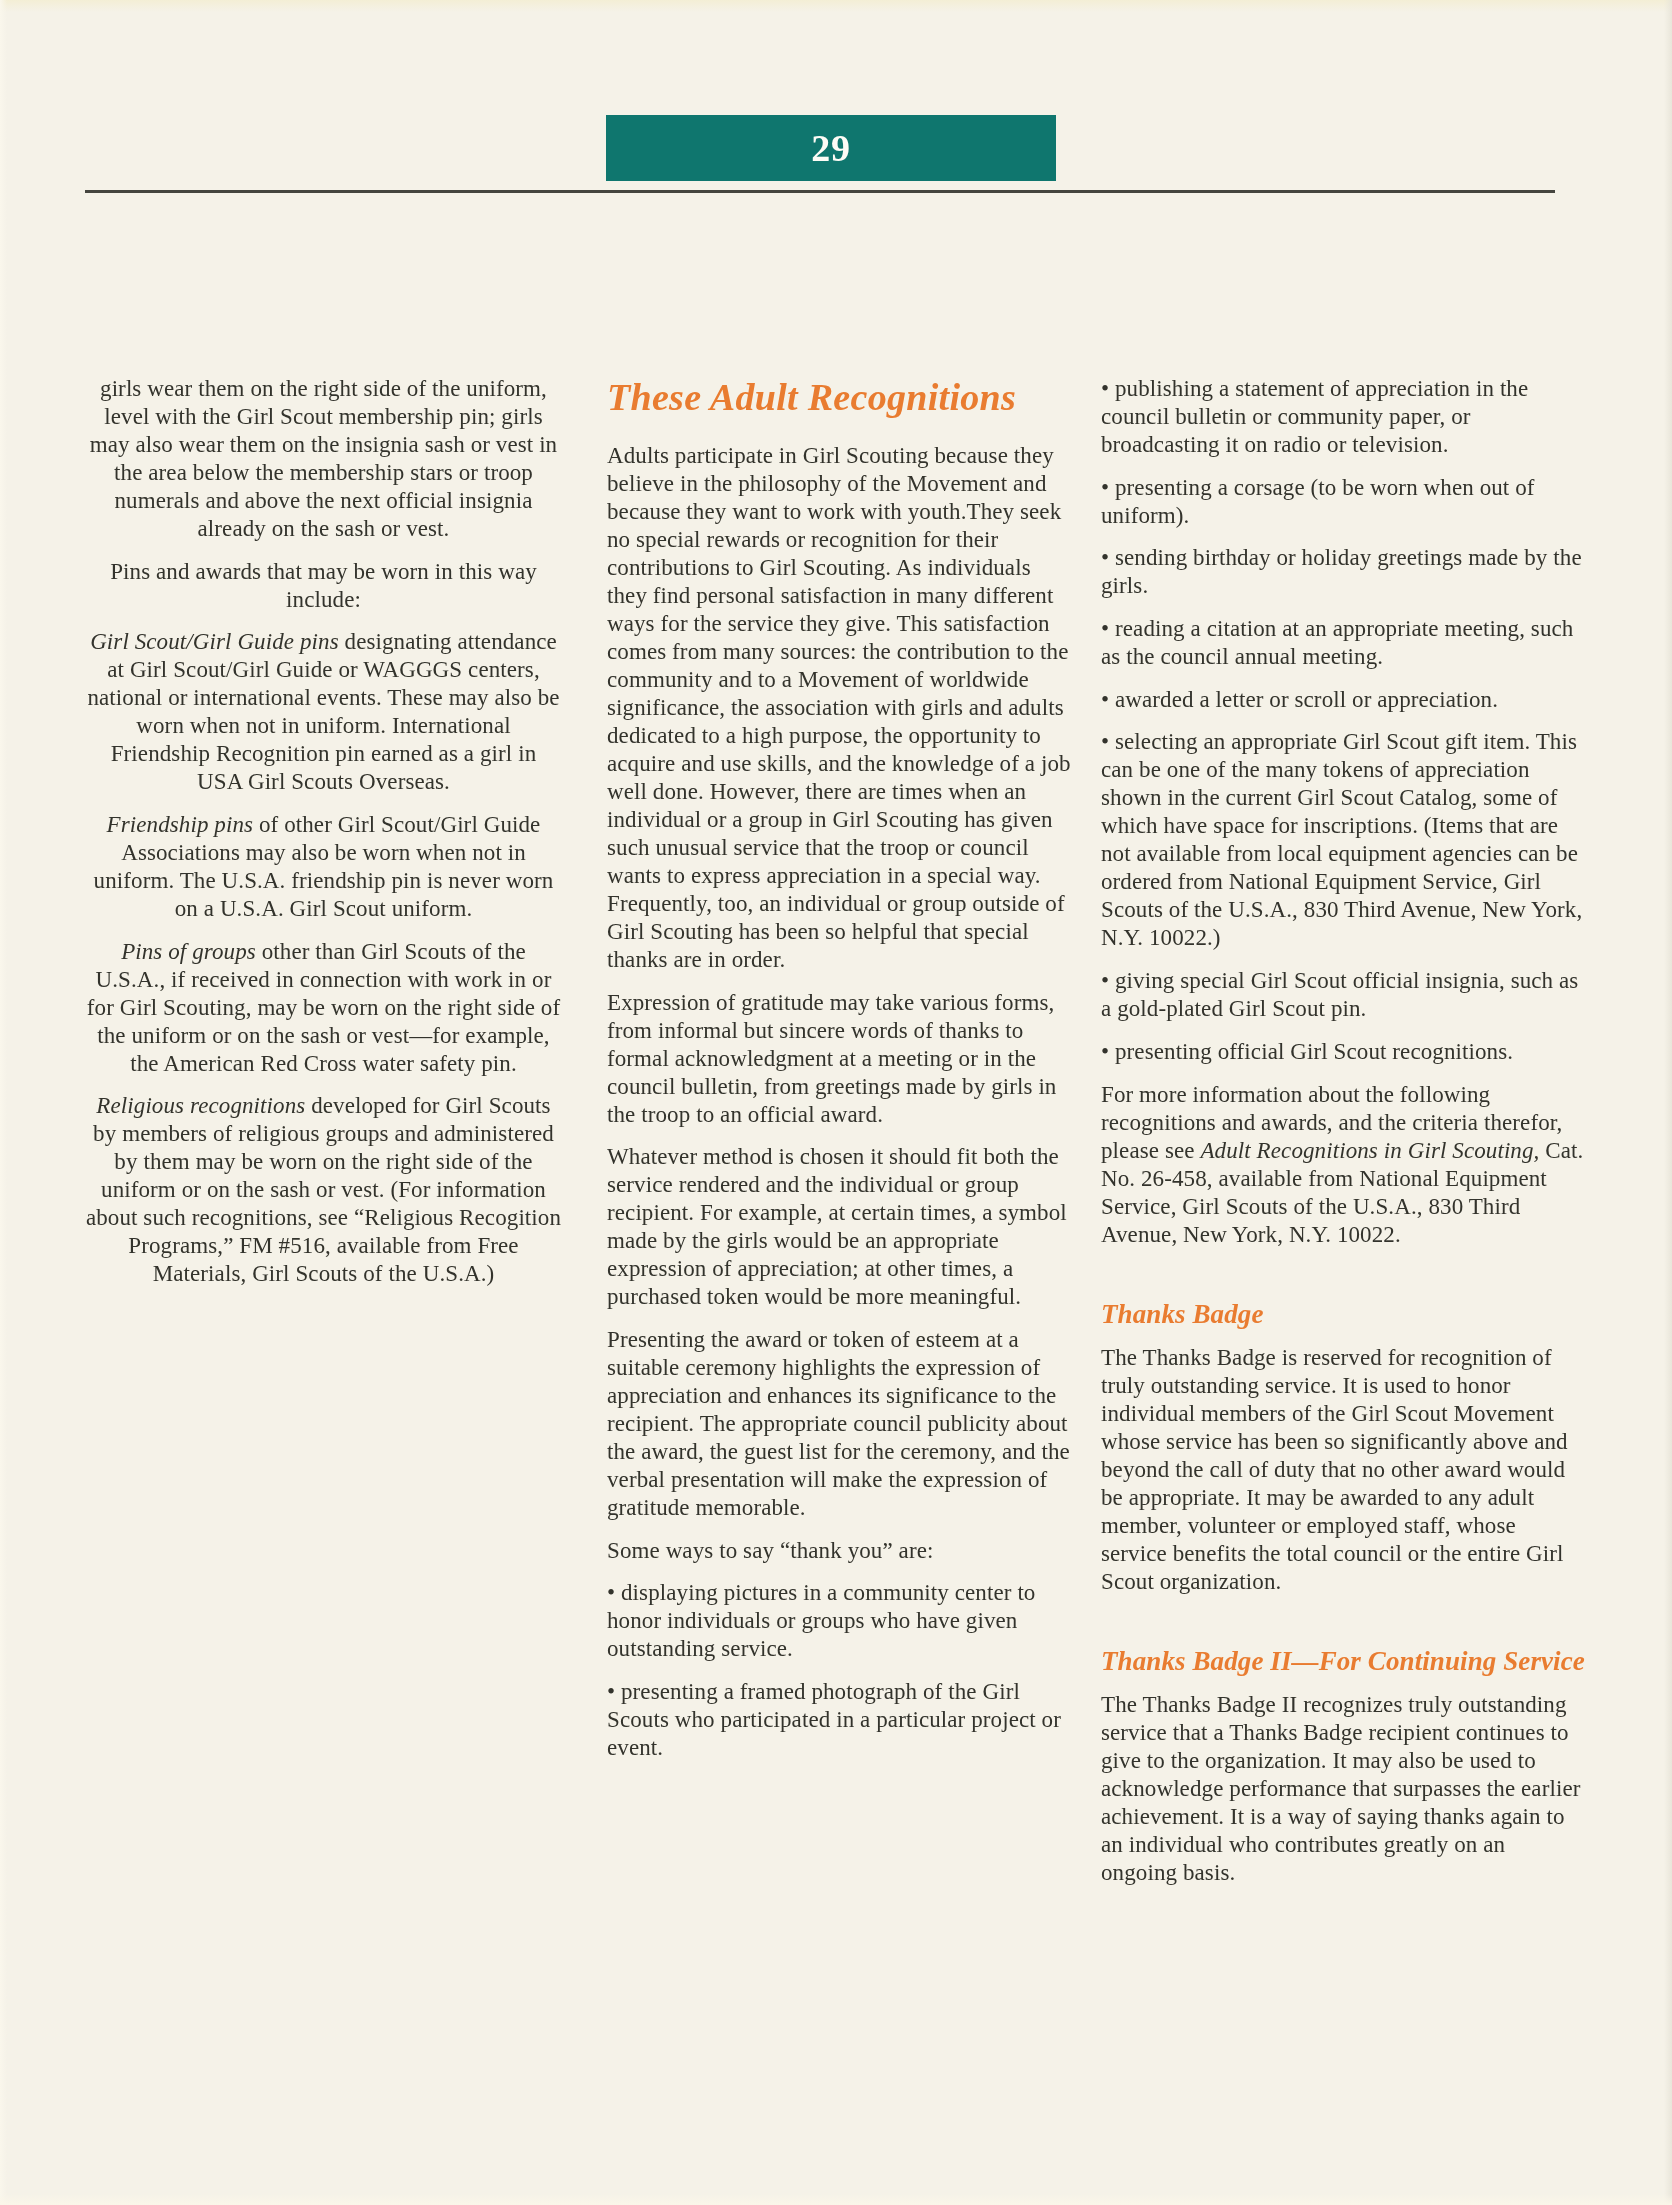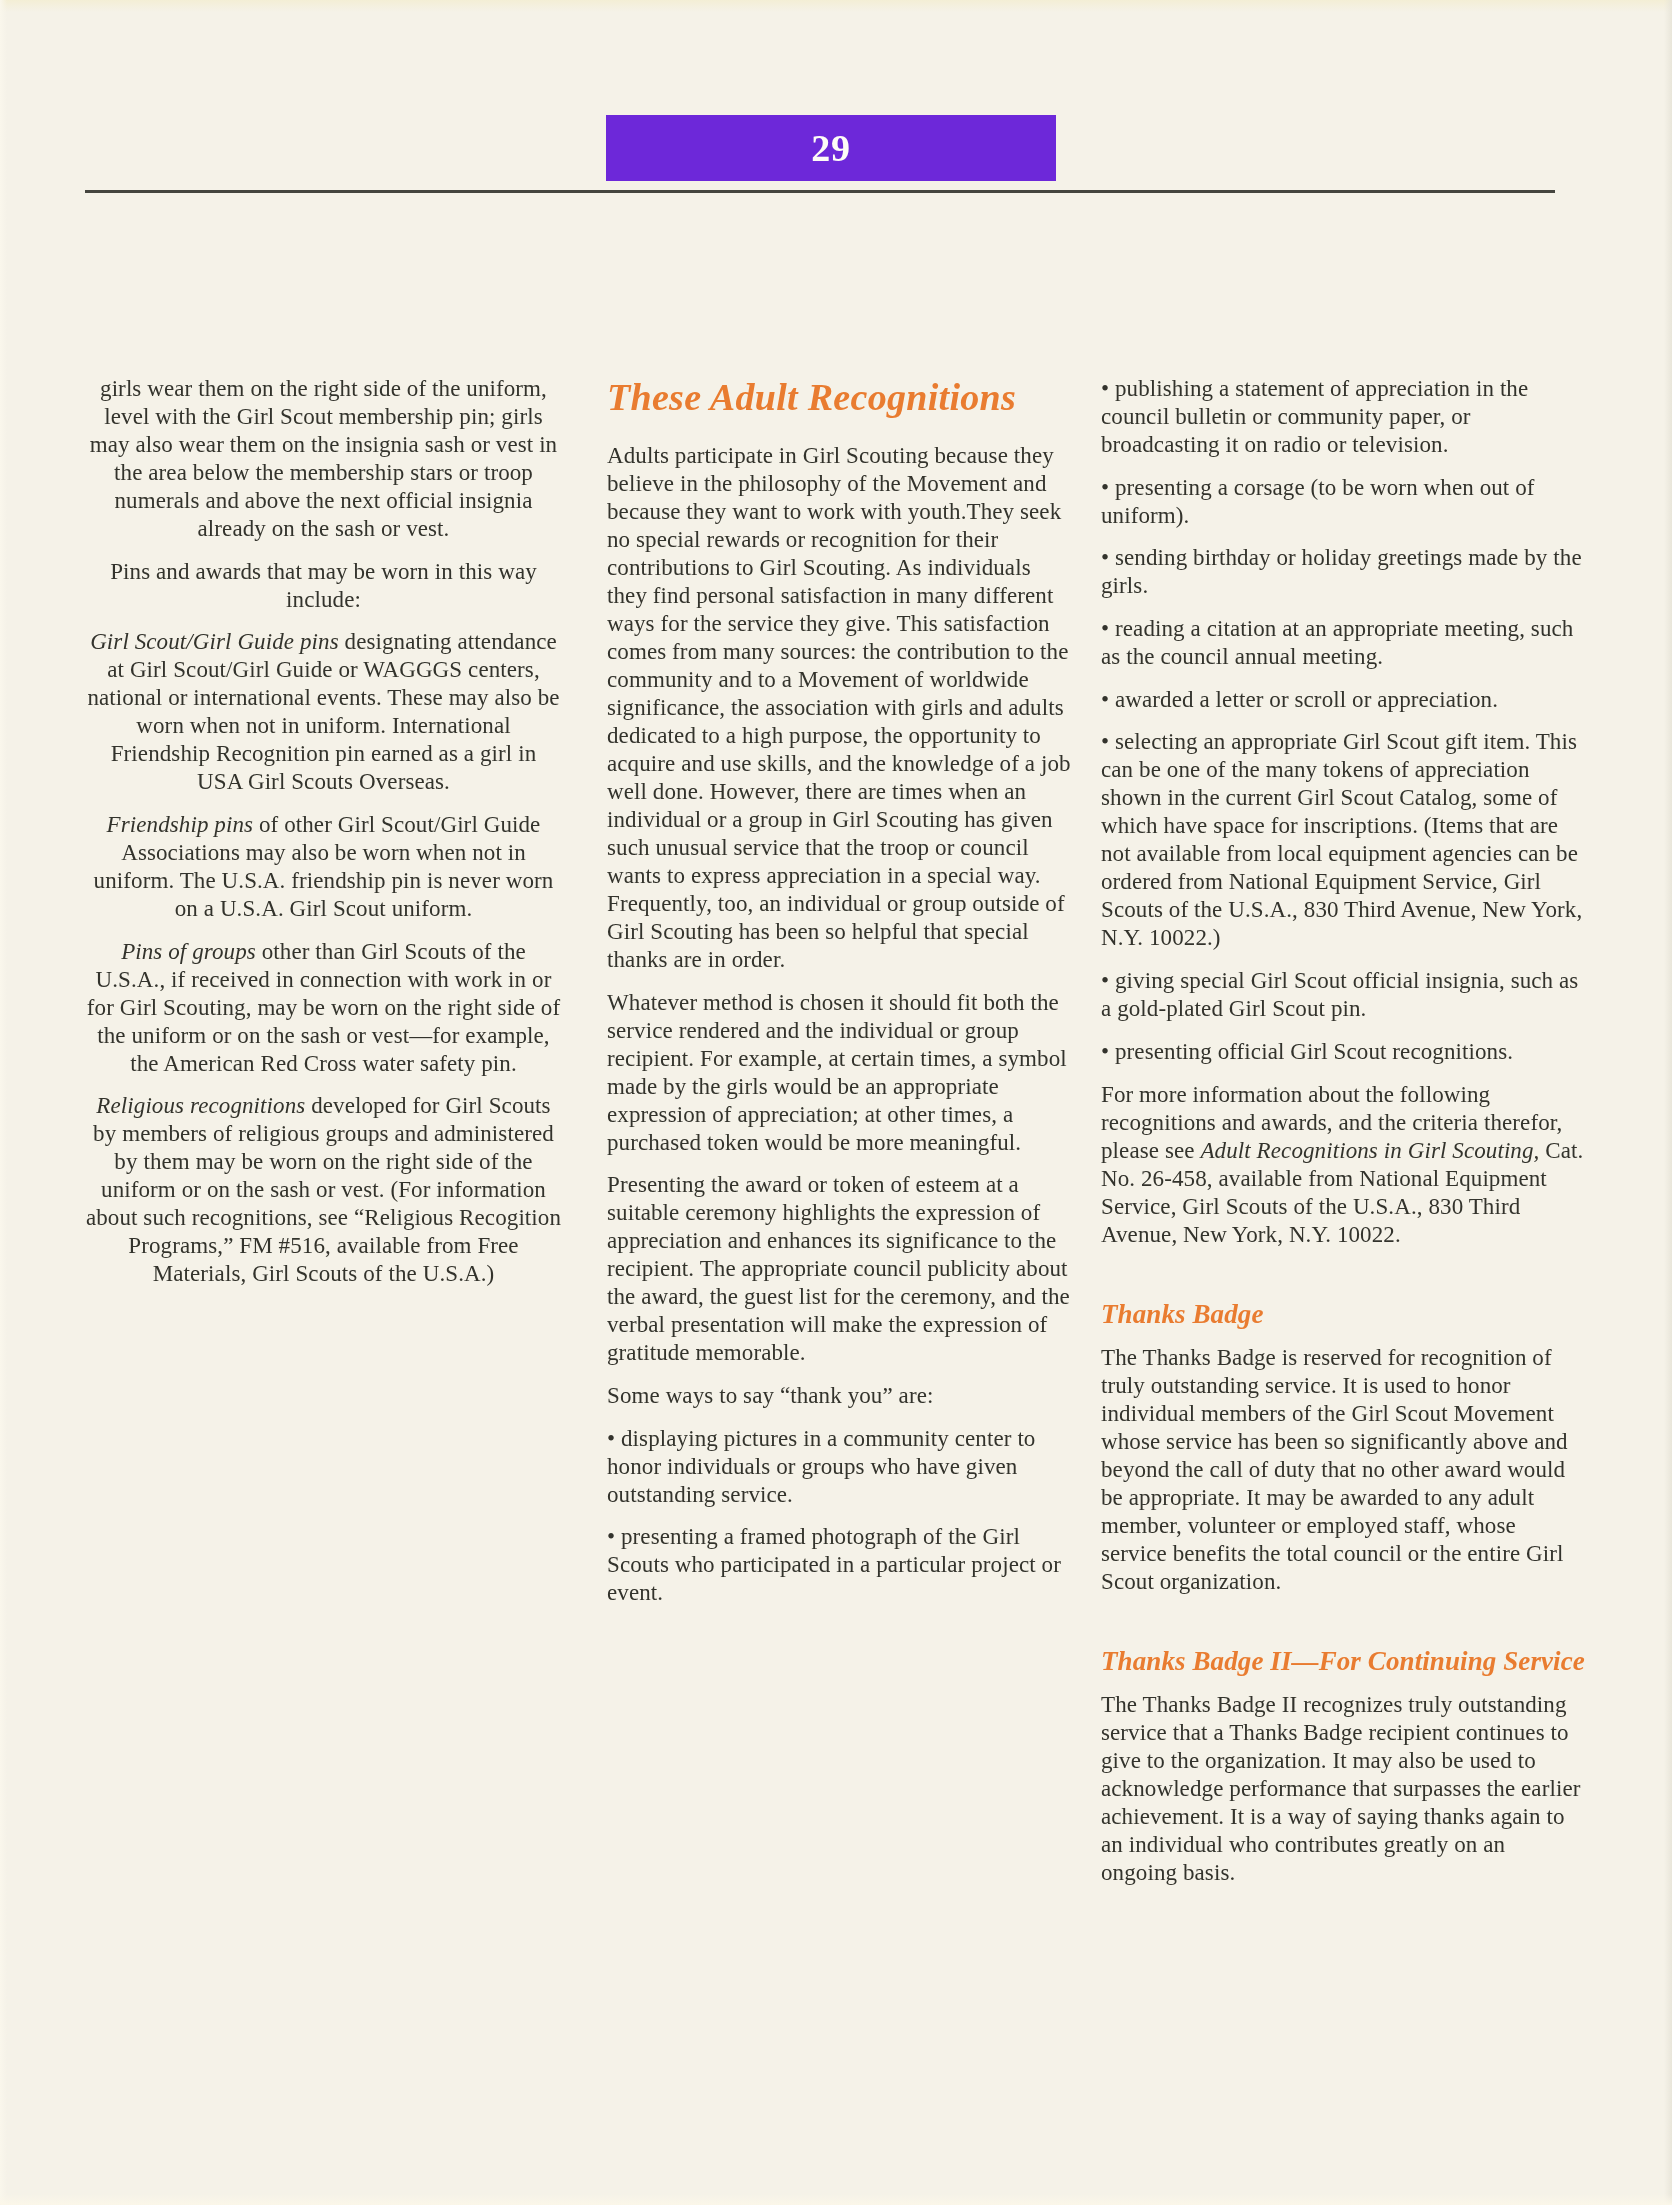--- a/index.html
+++ b/index.html
@@ -31,21 +31,21 @@
   }
   .edge-right {
     position: absolute; right: 0; top: 0; width: 9.4px; height: 100%;
     background: linear-gradient(270deg, #e7e4d8, rgba(231,228,216,0));
   }
 
   .page-number-bar {
     position: absolute;
     left: 606px; top: 115px;
     width: 450px; height: 66px;
-    background: #6d28d9;
+    background: #0f766e;
     display: flex; align-items: center; justify-content: center;
   }
   .page-number-bar .num {
     color: #fdfcf6;
     font-size: 38px;
     font-weight: 700;
     letter-spacing: 0.7px;
   }
   .rule {
     position: absolute;
@@ -110,20 +110,21 @@
   <p class="body">Pins and awards that may be worn in this way include:</p>
   <p class="body"><i>Girl Scout/Girl Guide pins</i> designating attendance at Girl Scout/Girl Guide or WAGGGS centers, national or international events. These may also be worn when not in uniform. International Friendship Recognition pin earned as a girl in USA Girl Scouts Overseas.</p>
   <p class="body"><i>Friendship pins</i> of other Girl Scout/Girl Guide Associations may also be worn when not in uniform. The U.S.A. friendship pin is never worn on a U.S.A. Girl Scout uniform.</p>
   <p class="body"><i>Pins of groups</i> other than Girl Scouts of the U.S.A., if received in connection with work in or for Girl Scouting, may be worn on the right side of the uniform or on the sash or vest—for example, the American Red Cross water safety pin.</p>
   <p class="body"><i>Religious recognitions</i> developed for Girl Scouts by members of religious groups and administered by them may be worn on the right side of the uniform or on the sash or vest. (For information about such recognitions, see “Religious Recogition Programs,” FM #516, available from Free Materials, Girl Scouts of the U.S.A.)</p>
 </div>
 
 <div class="col col-mid">
   <h1 class="main-heading">These Adult Recognitions</h1>
   <p class="body">Adults participate in Girl Scouting because they believe in the philosophy of the Movement and because they want to work with youth.They seek no special rewards or recognition for their contributions to Girl Scouting. As individuals they find personal satisfaction in many different ways for the service they give. This satisfaction comes from many sources: the contribution to the community and to a Movement of worldwide significance, the association with girls and adults dedicated to a high purpose, the opportunity to acquire and use skills, and the knowledge of a job well done. However, there are times when an individual or a group in Girl Scouting has given such unusual service that the troop or council wants to express appreciation in a special way. Frequently, too, an individual or group outside of Girl Scouting has been so helpful that special thanks are in order.</p>
+  <p class="body">Expression of gratitude may take various forms, from informal but sincere words of thanks to formal acknowledgment at a meeting or in the council bulletin, from greetings made by girls in the troop to an official award.</p>
   <p class="body">Whatever method is chosen it should fit both the service rendered and the individual or group recipient. For example, at certain times, a symbol made by the girls would be an appropriate expression of appreciation; at other times, a purchased token would be more meaningful.</p>
   <p class="body">Presenting the award or token of esteem at a suitable ceremony highlights the expression of appreciation and enhances its significance to the recipient. The appropriate council publicity about the award, the guest list for the ceremony, and the verbal presentation will make the expression of gratitude memorable.</p>
   <p class="body">Some ways to say “thank you” are:</p>
   <p class="body">• displaying pictures in a community center to honor individuals or groups who have given outstanding service.</p>
   <p class="body">• presenting a framed photograph of the Girl Scouts who participated in a particular project or event.</p>
 </div>
 
 <div class="col col-right">
   <p class="body">• publishing a statement of appreciation in the council bulletin or community paper, or broadcasting it on radio or television.</p>
   <p class="body">• presenting a corsage (to be worn when out of uniform).</p>

